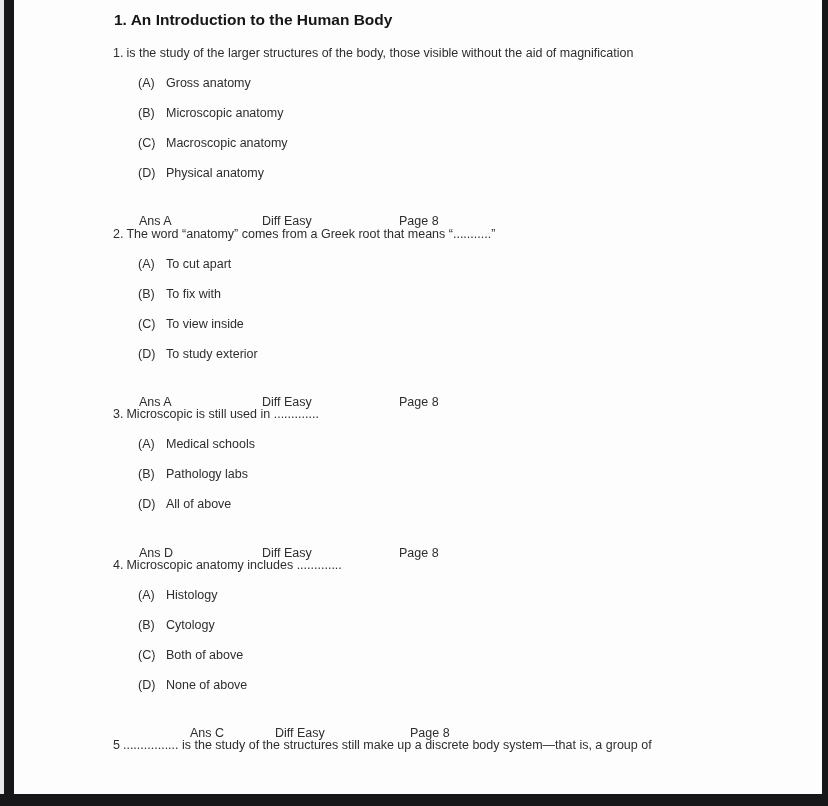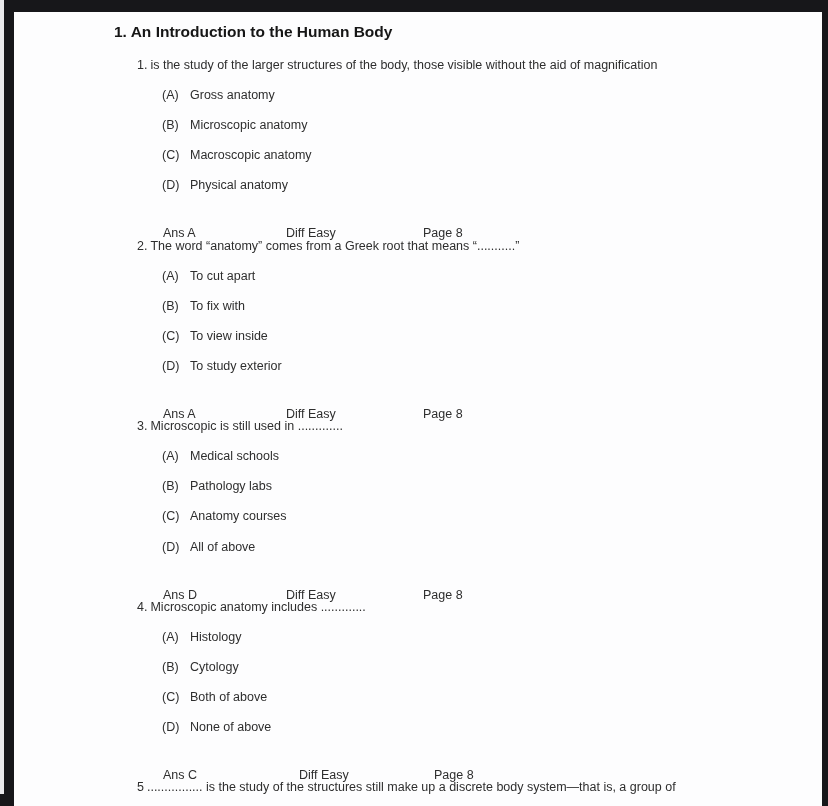--- a/index.html
+++ b/index.html
@@ -15,55 +15,55 @@
 
   
   .edge-sliver {
     position: absolute; left: 0; top: 0;
     width: 4px; height: 794px;
     background: #e9e9ec;
   }
 
   
   .page {
-    position: absolute; left: 14px; top: 12px;
+    position: absolute; left: 14px; top: 0;
     width: 808px; height: 794px;
     background: #fdfdfe;
     color: #2e2e2e;
   }
 
   .heading {
     margin: 10px 0 0 100px;
     font-size: 15.5px;
     line-height: 20px;
     font-weight: bold;
     color: #161616;
     white-space: nowrap;
   }
 
-  .content { margin-top: 15px; font-size: 12.5px; padding-left: 24px; }
+  .content { margin-top: 15px; font-size: 12.5px; }
 
   .row {
     height: 30.1px;
     line-height: 17px;
     white-space: nowrap;
   }
 
   .q-row   { padding-left: 99px; }
   .q-num   { margin-right: 3px; }
 
   .opt-row   { padding-left: 124px; }
   .opt-label { display: inline-block; width: 28px; }
 
   .meta-row  { padding-left: 125px; }
   .meta-ans  { display: inline-block; width: 123px; margin-top: 18px; }
   .meta-diff { display: inline-block; width: 137px; }
 
   
-  .question:nth-of-type(4) .meta-ans  { width: 136px; }
+  .question:nth-of-type(4) .meta-ans  { width: 136px; text-align: center; }
   .question:nth-of-type(4) .meta-diff { width: 135px; }
 </style>
 </head>
 <body>
 
 <div class="viewport">
   <div class="edge-sliver"></div>
 
   <div class="page">
     <h1 class="heading">1. An Introduction to the Human Body</h1>
@@ -97,21 +97,20 @@
     <div class="row meta-row"><span class="meta-ans">Ans A</span><span class="meta-diff">Diff Easy</span><span class="meta-page">Page 8</span></div>
   </section>
 
   <section class="question">
     <div class="row q-row"><span class="q-num">3.</span><span class="q-text">Microscopic is still used in .............</span></div>
     <div class="options">
   <div class="row opt-row"><span class="opt-label">(A)</span><span class="opt-text">Medical schools</span></div>
 
   <div class="row opt-row"><span class="opt-label">(B)</span><span class="opt-text">Pathology labs</span></div>
 
-  <div class="row opt-row"><span class="opt-label">(C)</span><span class="opt-text">Anatomy courses</span></div>
 
   <div class="row opt-row"><span class="opt-label">(D)</span><span class="opt-text">All of above</span></div>
 </div>
     <div class="row meta-row"><span class="meta-ans">Ans D</span><span class="meta-diff">Diff Easy</span><span class="meta-page">Page 8</span></div>
   </section>
 
   <section class="question">
     <div class="row q-row"><span class="q-num">4.</span><span class="q-text">Microscopic anatomy includes .............</span></div>
     <div class="options">
   <div class="row opt-row"><span class="opt-label">(A)</span><span class="opt-text">Histology</span></div>

